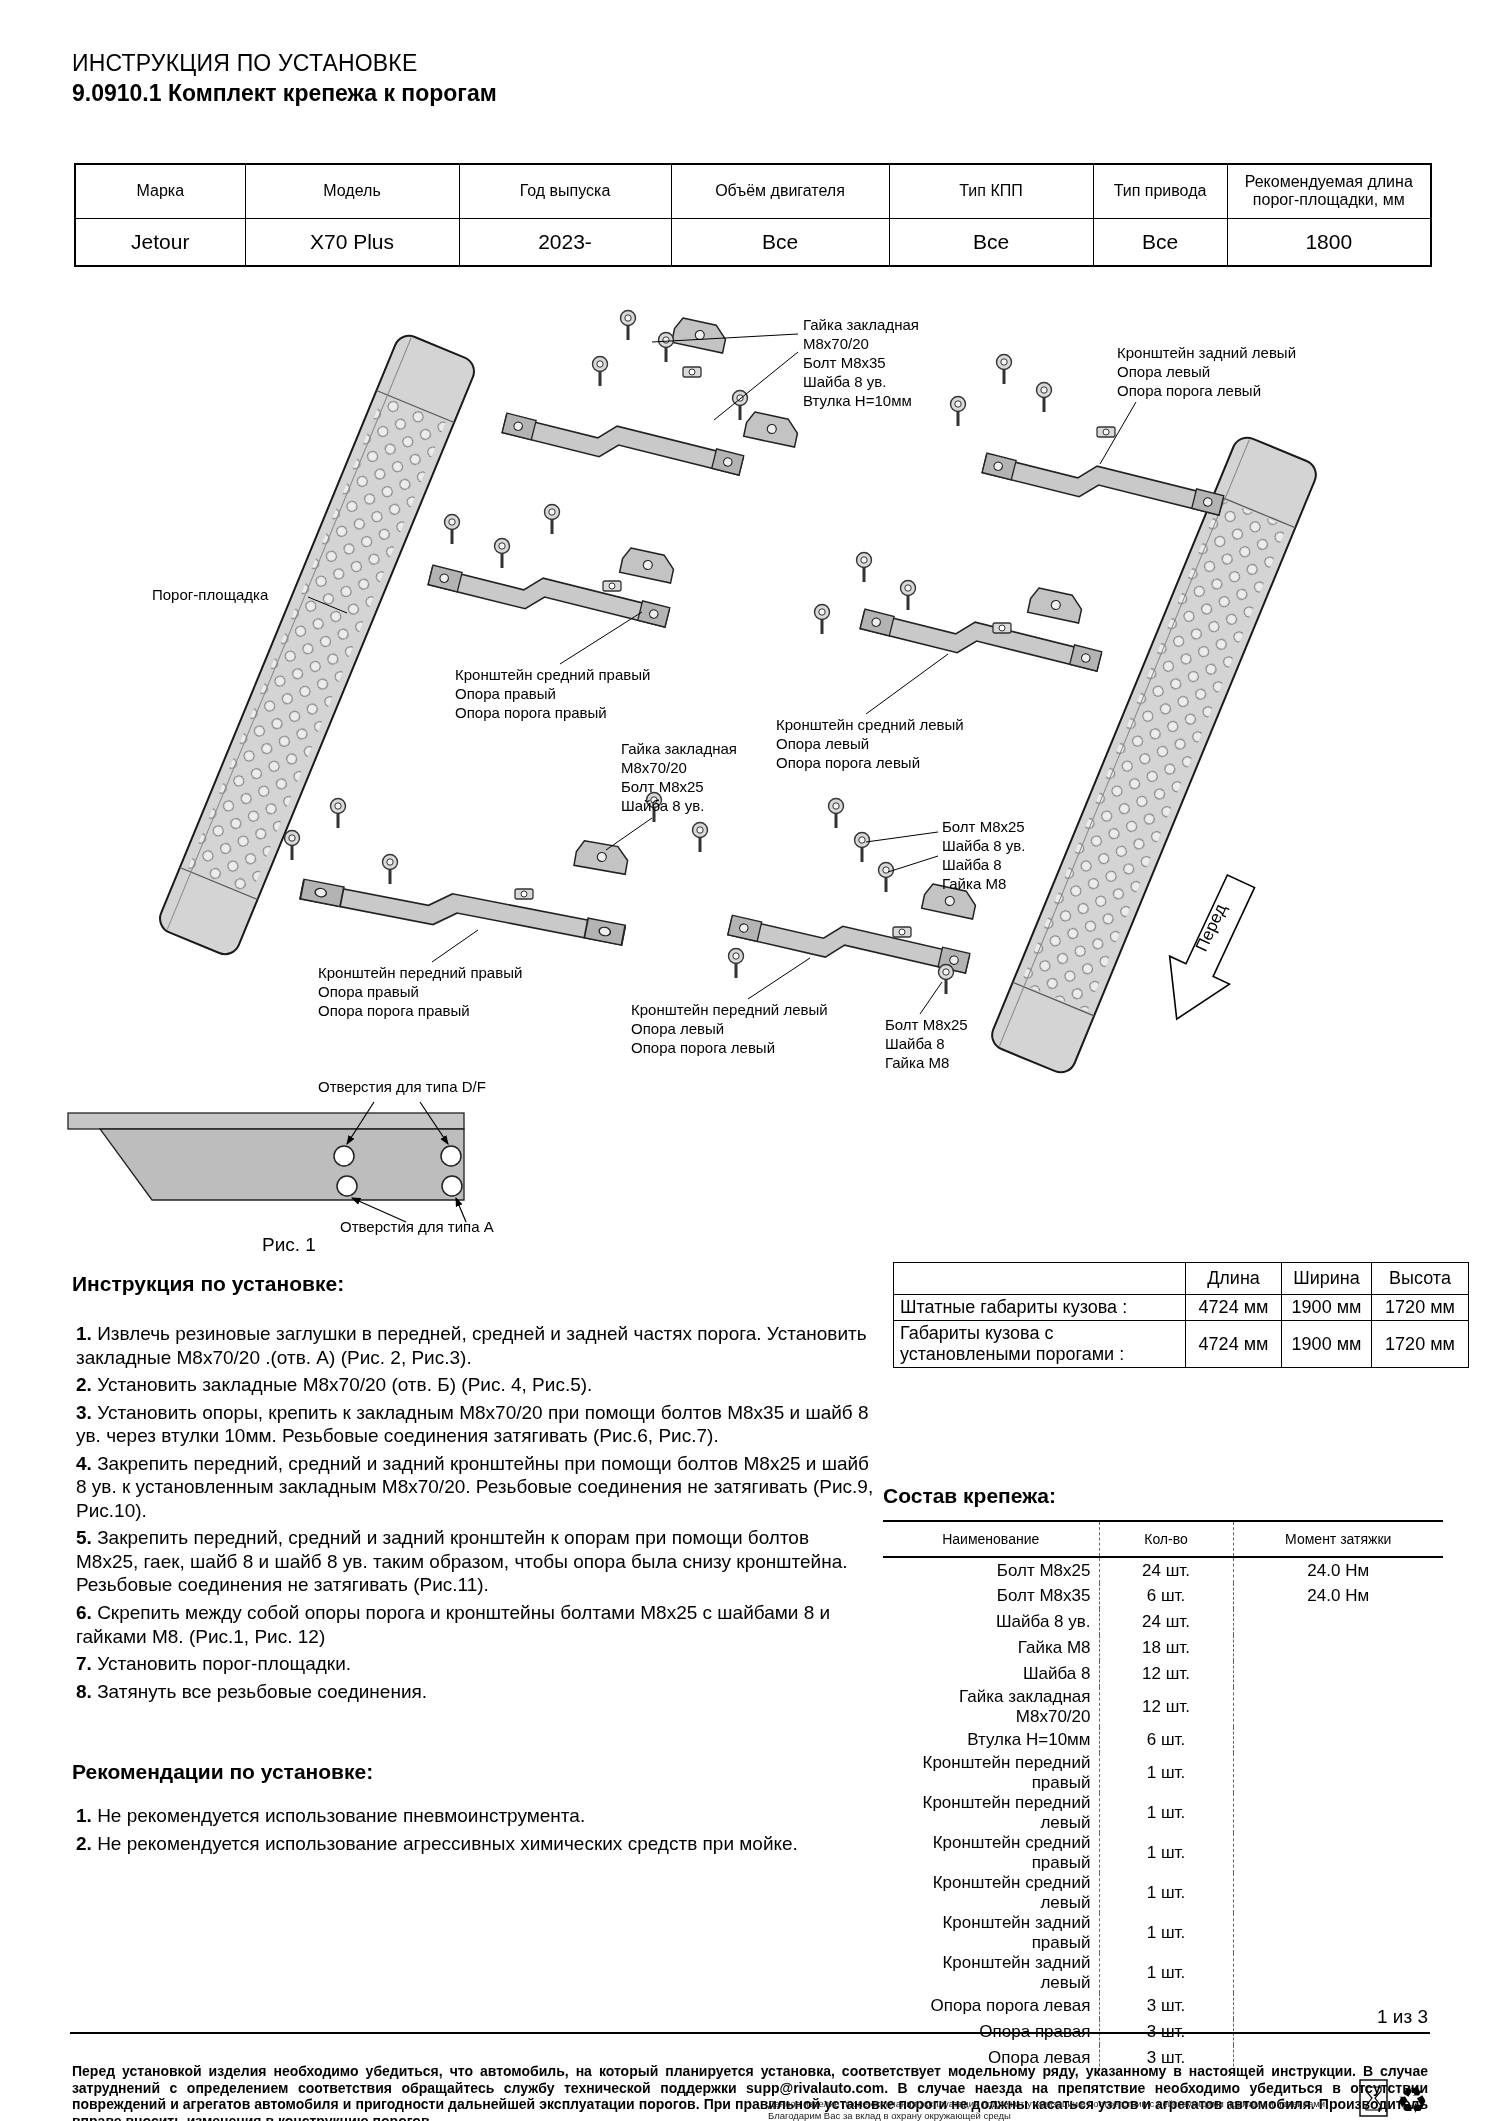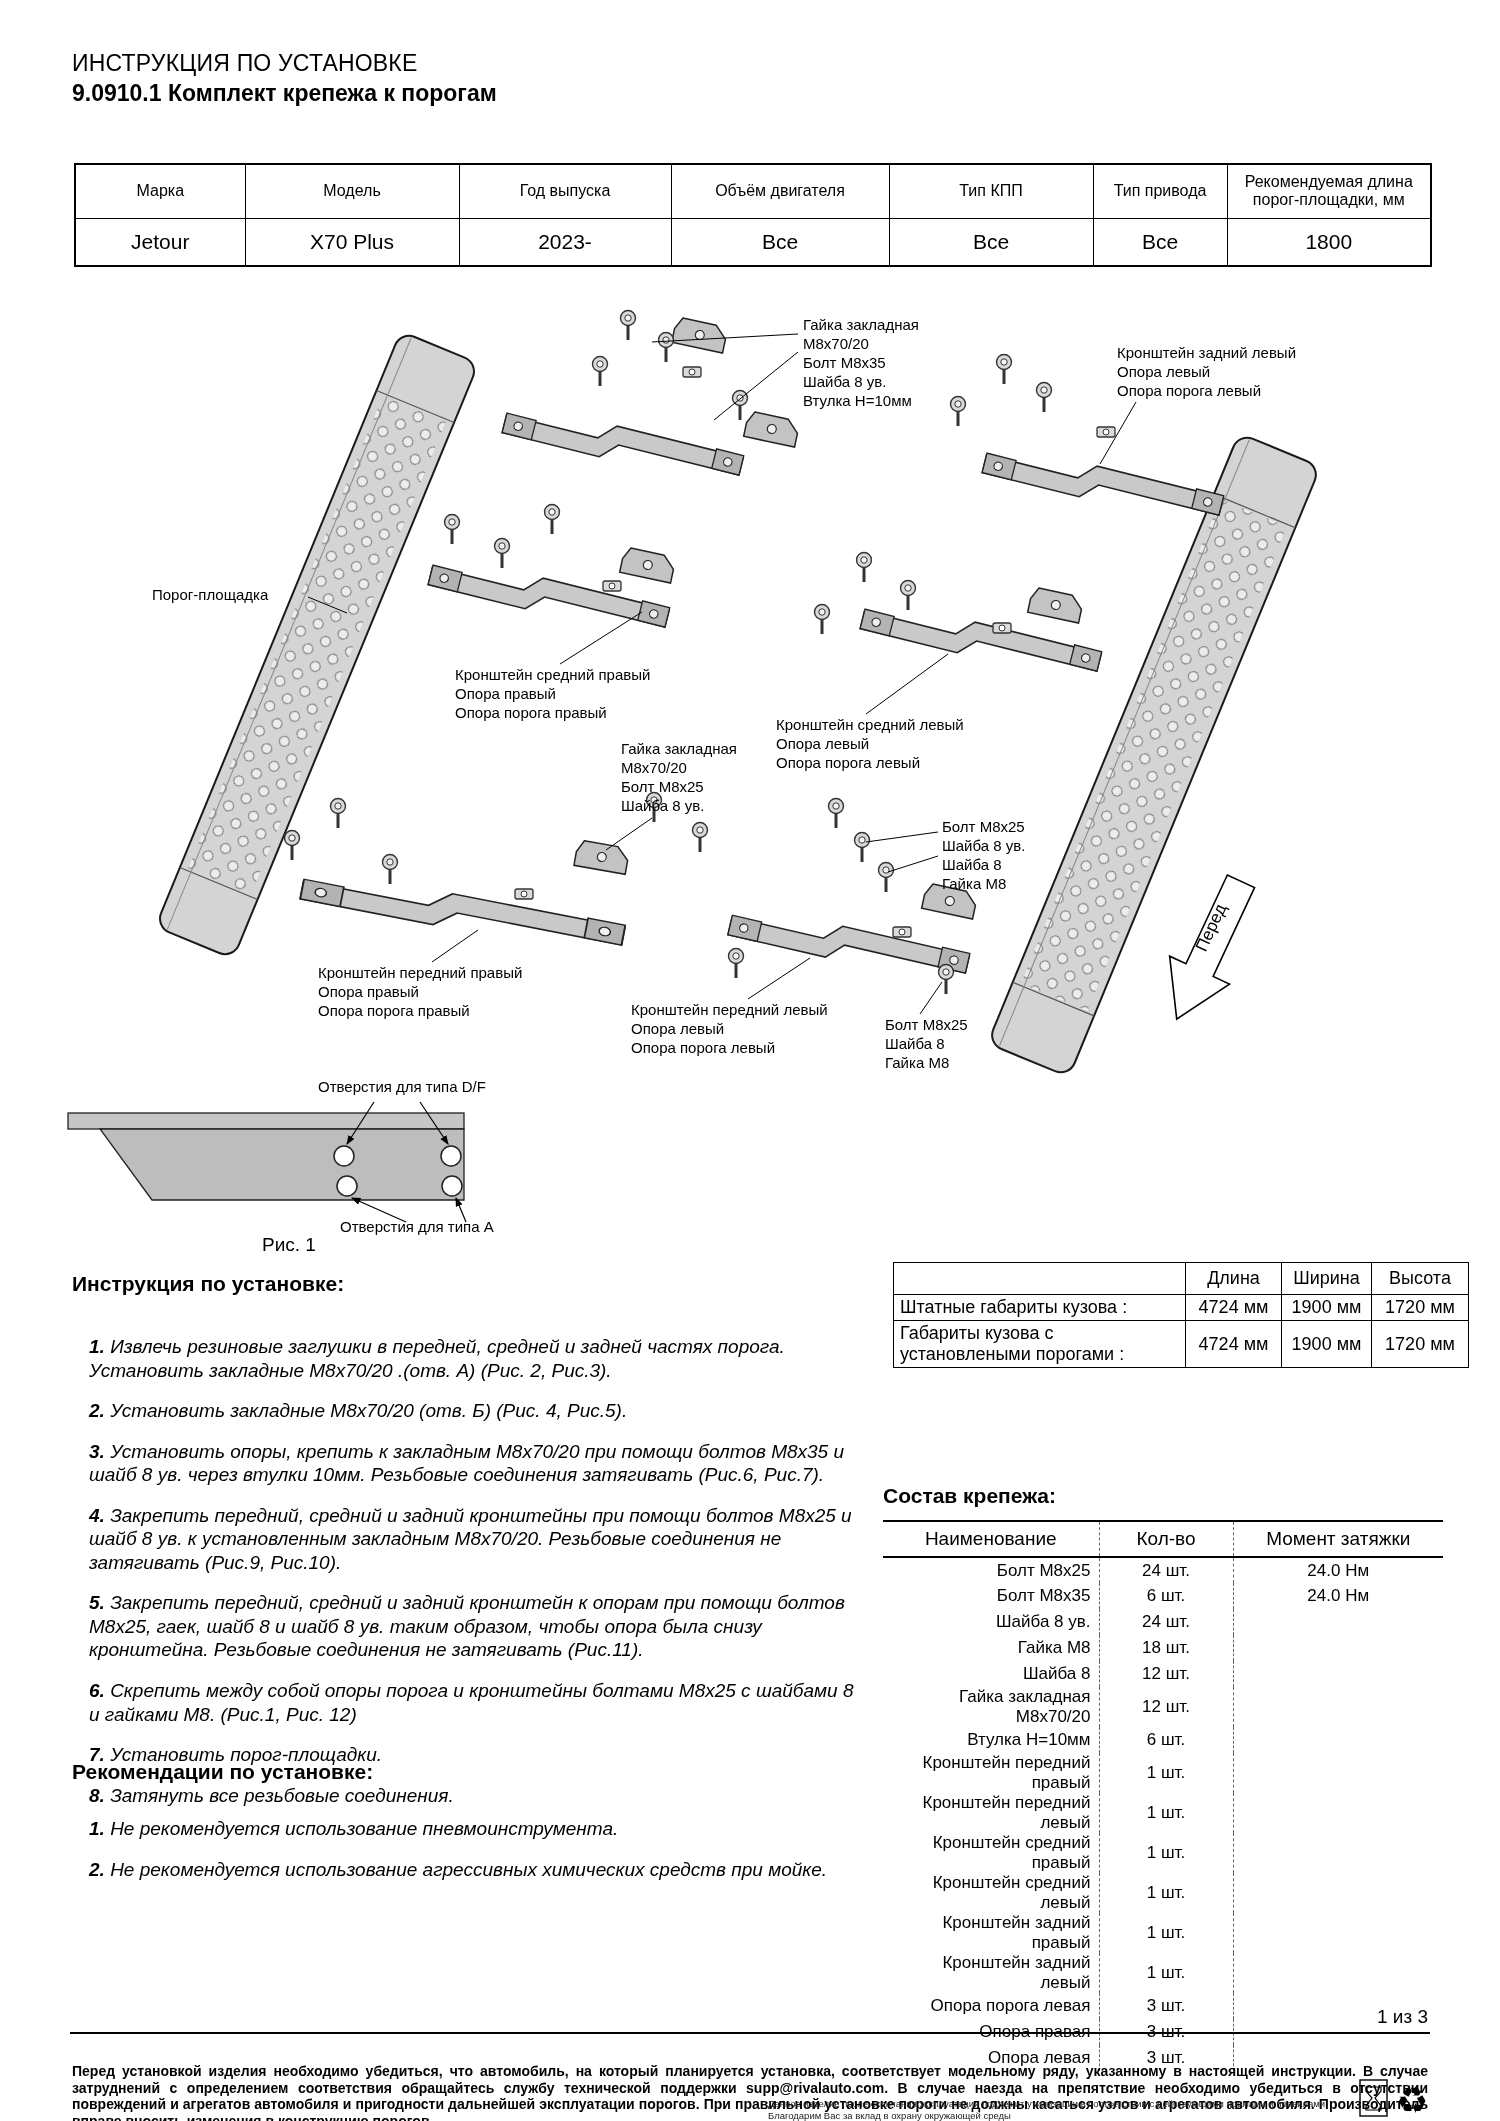--- a/index.html
+++ b/index.html
@@ -14,30 +14,30 @@
   .vtable { position:absolute; left:74px; top:163px; width:1356px; table-layout:fixed; border:2px solid #000; }
   .vtable td { border:1.6px solid #000; text-align:center; vertical-align:middle; padding:3px 6px; }
   .vtable tr.hdr td { height:54px; font-size:16px; }
   .vtable tr.val td { height:48px; font-size:21px; }
 
   .fig-label { position:absolute; font-size:15px; line-height:1.26; white-space:pre-line; }
   .fig-caption { position:absolute; left:262px; top:1234px; font-size:19px; }
 
   .sec-title { position:absolute; font-size:21px; font-weight:bold; }
   .textcol { position:absolute; left:72px; width:806px; font-size:19px; line-height:1.24; }
-  .textcol p { margin:17px;font-style:italic; }
+  .textcol p { margin:4px; }
 
   .dimtable { position:absolute; left:869px; top:1262px; width:575px; table-layout:fixed;margin-left:24px; }
   .dimtable td { border:1.6px solid #000; font-size:18px; padding:2px 6px; vertical-align:middle; }
   .dimtable td.lbl { text-align:left; }
   .dimtable td.c { text-align:center; }
   .dimtable tr.h td { height:32px; text-align:center; }
 
   .hwtable { position:absolute; left:883px; top:1520px; width:560px; table-layout:fixed; }
-  .hwtable th { font-weight:normal; font-size:19px; height:36px; text-align:center;
+  .hwtable th { font-weight:normal; font-size:14px; height:36px; text-align:center;
                 border-top:2px solid #000; border-bottom:2px solid #000; }
   .hwtable td { font-size:17px; height:26px; padding:0 8px; }
   .hwtable .v1 { border-right:1.2px dashed #666; }
   .hwtable td.name { text-align:right; }
   .hwtable td.qty, .hwtable td.tq { text-align:center; }
 
   .pagenum { position:absolute; right:72px; top:2006px; font-size:19px; }
 
   .footer-rule { position:absolute; left:70px; top:2032px; width:1360px; border-top:2.5px solid #000; }
   .footer-text { position:absolute; left:72px; top:2039px; width:1356px; font-size:14px; font-weight:bold;

